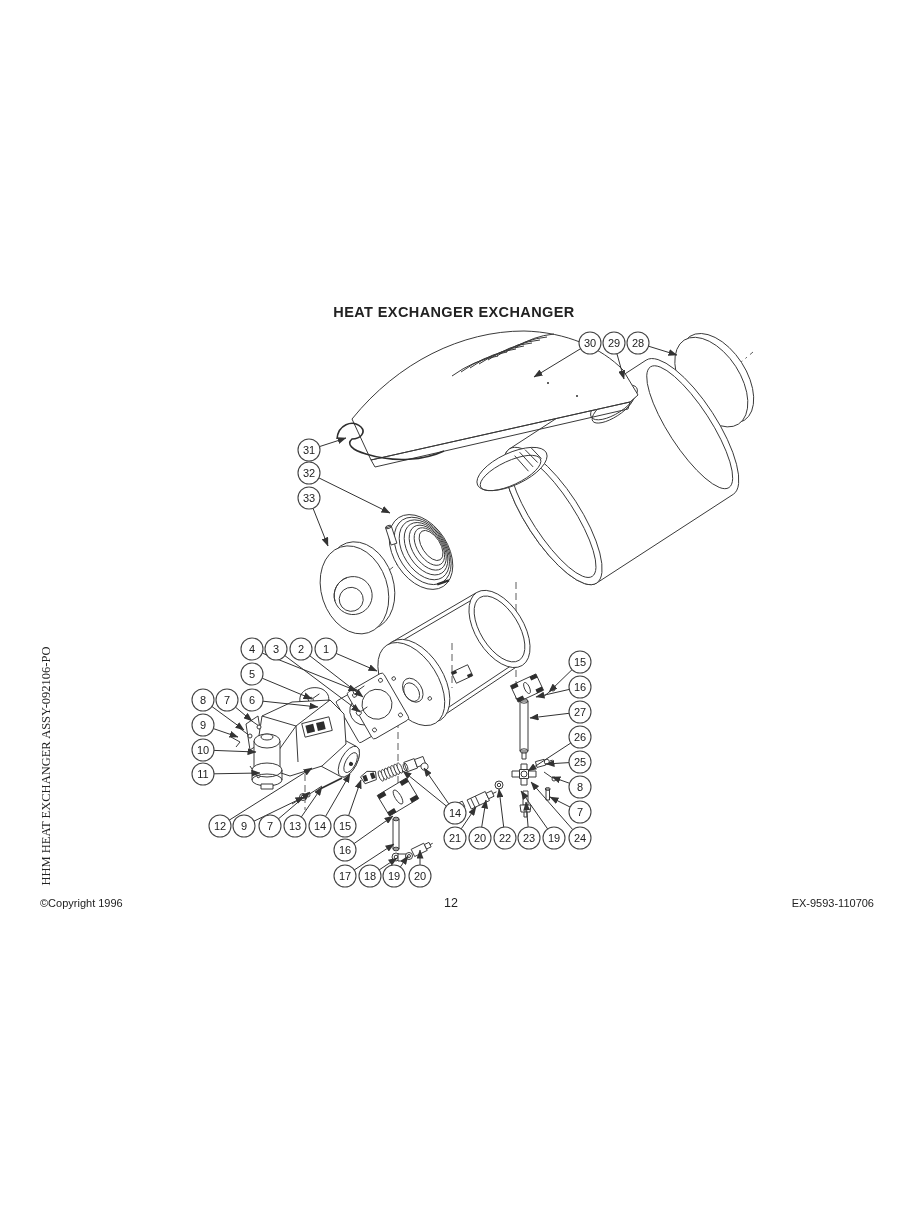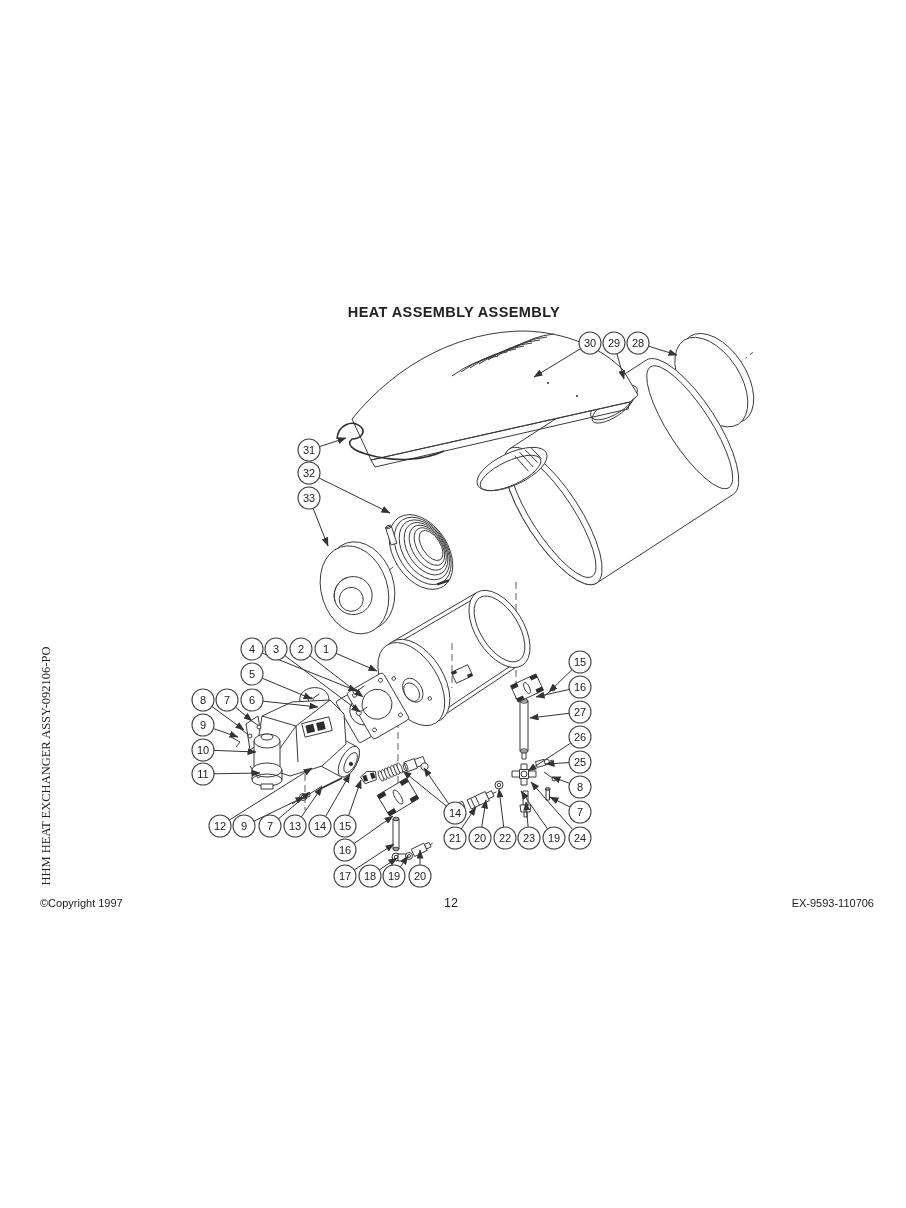--- a/index.html
+++ b/index.html
@@ -19,23 +19,23 @@
   .lnw{fill:#fff;stroke:#3a3a3a;stroke-width:1;}
   .dk{fill:#2d2d2d;stroke:none;}
   .dash{fill:none;stroke:#4a4a4a;stroke-width:0.9;stroke-dasharray:7 4;}
   .dashdot{fill:none;stroke:#4a4a4a;stroke-width:0.9;stroke-dasharray:11 4 2 4;}
 </style>
 </head>
 <body>
 
 <div class="page">
 
-  <div class="title">HEAT ASSEMBLY ASSEMBLY</div>
+  <div class="title">HEAT EXCHANGER EXCHANGER</div>
   <div class="side-label">HHM HEAT EXCHANGER ASSY-092106-PO</div>
-  <div class="footer-copyright">©Copyright 1997</div>
+  <div class="footer-copyright">©Copyright 1996</div>
   <div class="footer-page">12</div>
   <div class="footer-doc">EX-9593-110706</div>
 
   <svg id="diagram-svg" width="906" height="1208" viewBox="0 0 906 1208">
     <defs>
       <marker id="arr" markerWidth="9" markerHeight="7" refX="8.5" refY="3.5" orient="auto" markerUnits="userSpaceOnUse">
         <path d="M0,0 L9,3.5 L0,7 Z" fill="#333"></path>
       </marker>
     </defs>
 

